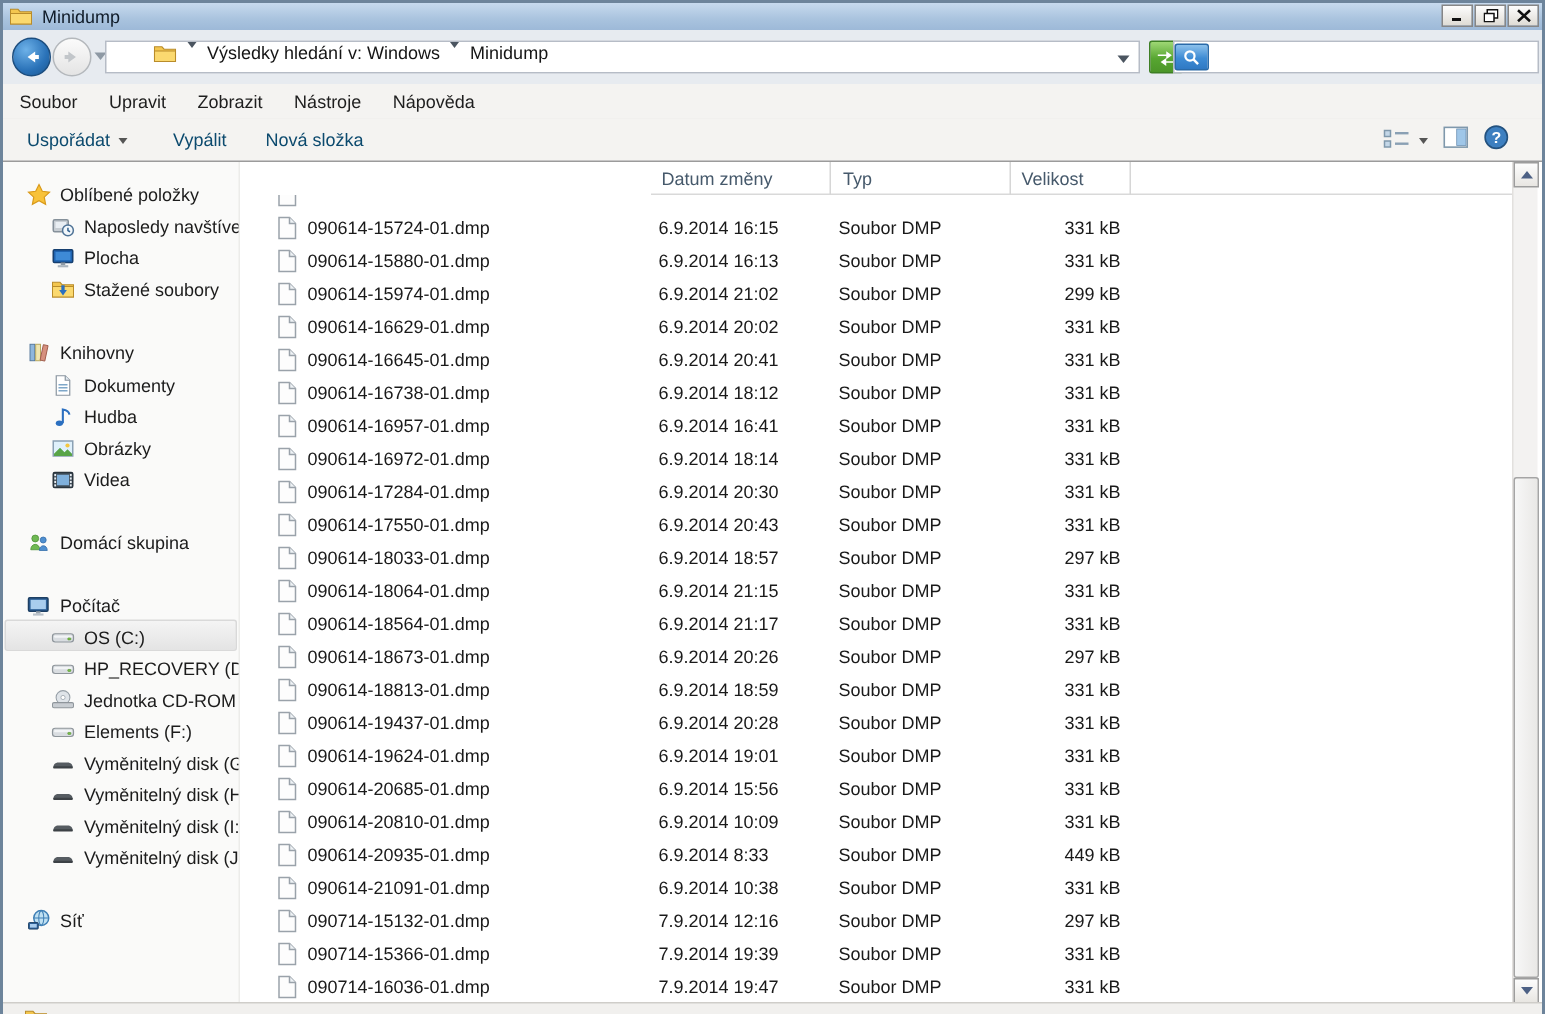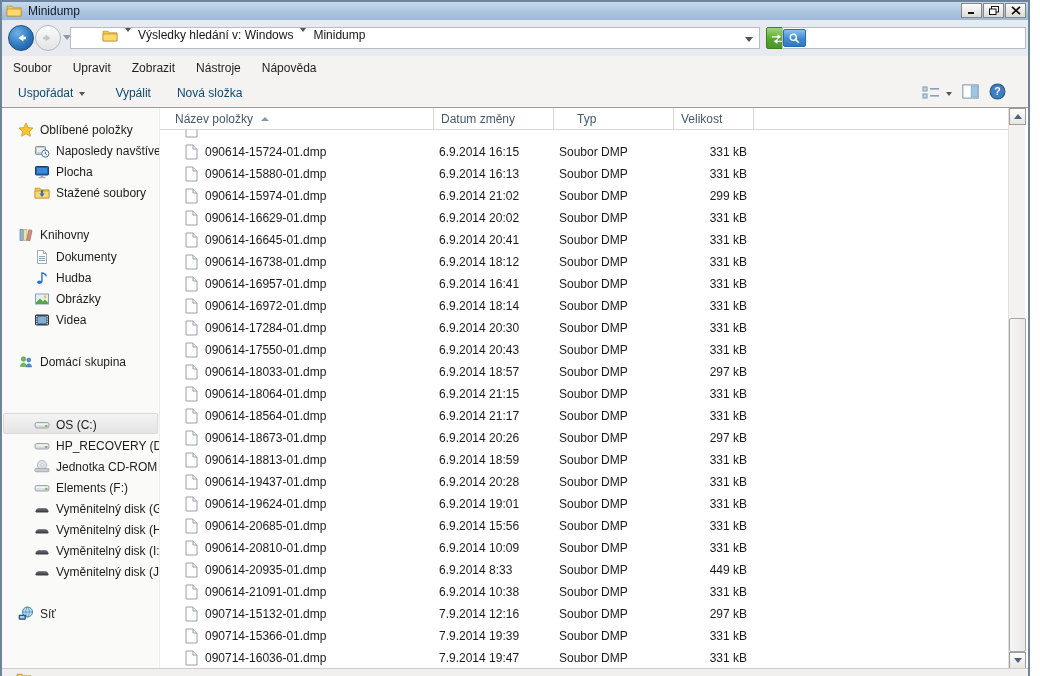--- a/index.html
+++ b/index.html
@@ -305,20 +305,29 @@
         <div class="si group" style="top:244px">
           <svg class="ic" viewBox="0 0 16 16">
               <circle cx="5.5" cy="5" r="2.3" fill="#6fb953" stroke="#4c8f36" stroke-width=".5"></circle>
               <path d="M2.5 12.5c0-2.2 1.4-3.6 3-3.6s3 1.4 3 3.6z" fill="#6fb953" stroke="#4c8f36" stroke-width=".5"></path>
               <circle cx="10.8" cy="6" r="2" fill="#4f8fd0" stroke="#2f6aa8" stroke-width=".5"></circle>
               <path d="M8.3 13c0-2 1.2-3.2 2.6-3.2s2.6 1.2 2.6 3.2z" fill="#4f8fd0" stroke="#2f6aa8" stroke-width=".5"></path>
             </svg>
           <span class="lb">Domácí skupina</span>
         </div>
 
+        <div class="si group" style="top:286px">
+          <svg class="ic" viewBox="0 0 16 16">
+              <rect x="1" y="2.5" width="13" height="9" rx=".8" fill="#2c5f96" stroke="#1d3f63"></rect>
+              <rect x="2.4" y="3.9" width="10.2" height="6.2" fill="#a9cdee"></rect>
+              <rect x="6" y="11.5" width="3" height="1.6" fill="#98a3ad"></rect>
+              <rect x="4" y="13" width="7" height="1.4" fill="#b9c2ca"></rect>
+            </svg>
+          <span class="lb">Počítač</span>
+        </div>
         <div class="si child" style="top:307px">
           <svg class="ic" viewBox="0 0 16 16">
               <rect x="1" y="5.5" width="14" height="5.5" rx="1.8" fill="#d9dde1" stroke="#8e959b" stroke-width=".8"></rect>
               <rect x="2" y="6.6" width="12" height="1.6" rx=".8" fill="#f2f4f6"></rect>
               <rect x="11.2" y="8.3" width="2" height="1.3" rx=".4" fill="#7ec24c" stroke="#4f8f2a" stroke-width=".4"></rect>
             </svg>
           <span class="lb">OS (C:)</span>
         </div>
         <div class="si child" style="top:328px">
           <svg class="ic" viewBox="0 0 16 16">
@@ -378,29 +387,25 @@
               <circle cx="9.5" cy="6" r="5" fill="#bfe0f2" stroke="#3f7fb5"></circle>
               <path d="M4.5 6h10M9.5 1c2.2 1.4 2.2 8.6 0 10M9.5 1c-2.2 1.4-2.2 8.6 0 10" stroke="#3f7fb5" fill="none" stroke-width=".7"></path>
               <rect x="1" y="9" width="6.5" height="4.4" rx=".6" fill="#2c5f96" stroke="#1d3f63" stroke-width=".6"></rect>
               <rect x="2" y="10" width="4.5" height="2.4" fill="#a9cdee"></rect>
             </svg>
           <span class="lb">Síť</span>
         </div>
       </div>
 
       <div class="lheader">
-        <div class="hcell" style="left:0;width:274px">
-          <span class="hl">Název položky</span>
-          <span class="sortasc"></span>
-        </div>
         <div class="hcell" style="left:274px;width:120px">
           <span class="hl" style="margin-left:7px">Datum změny</span>
         </div>
         <div class="hcell" style="left:394px;width:120px">
-          <span class="hl" style="margin-left:23px">Typ</span>
+          <span class="hl" style="margin-left:8px">Typ</span>
         </div>
         <div class="hcell" style="left:514px;width:80px">
           <span class="hl" style="margin-left:7px">Velikost</span>
         </div>
         <div class="hcell" style="left:594px;width:256px;border-right:none"></div>
       </div>
 
       <div class="listarea">
         <div class="rows-partial">
           <svg class="ficon" width="13" height="16" viewBox="0 0 13 16">

